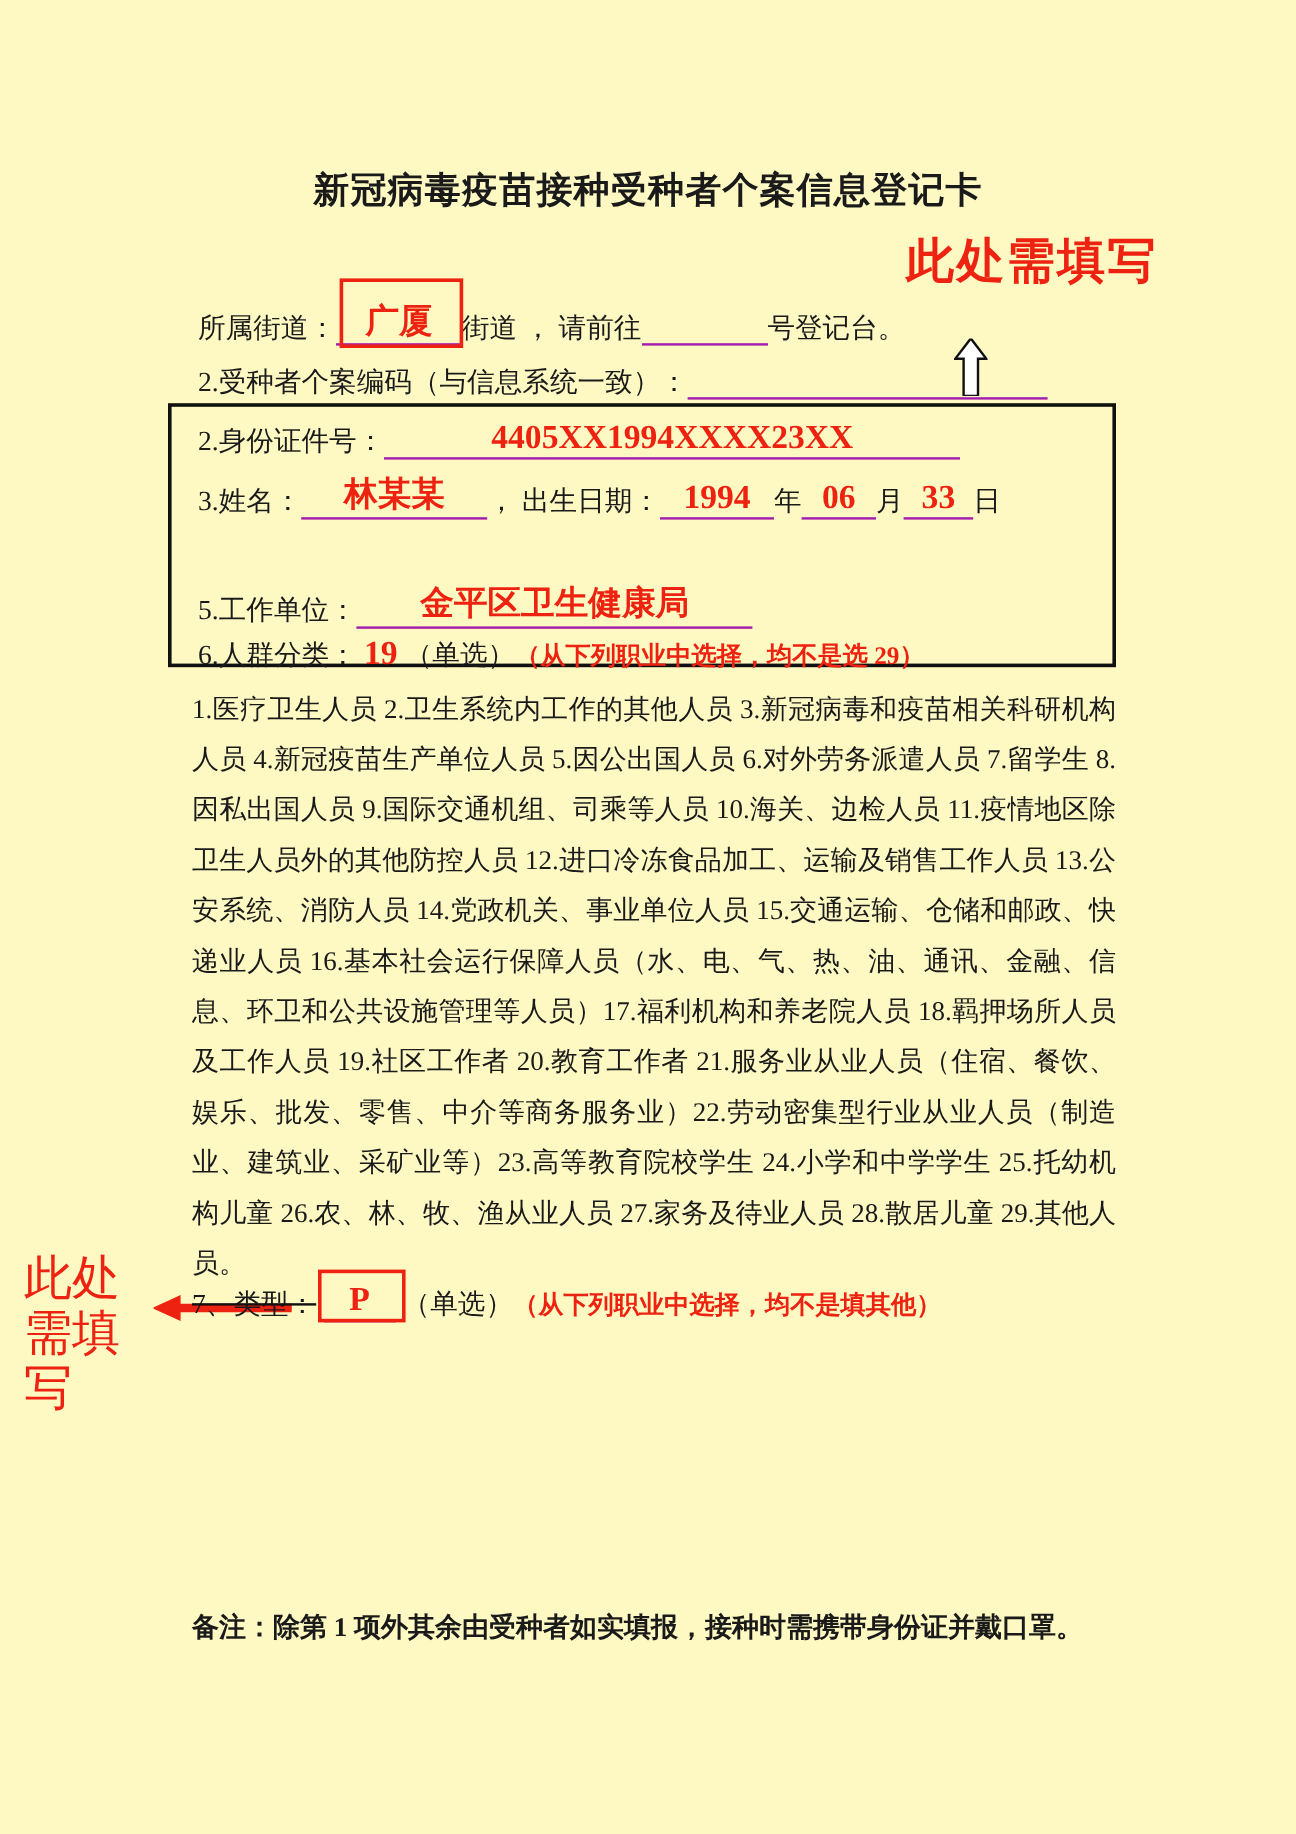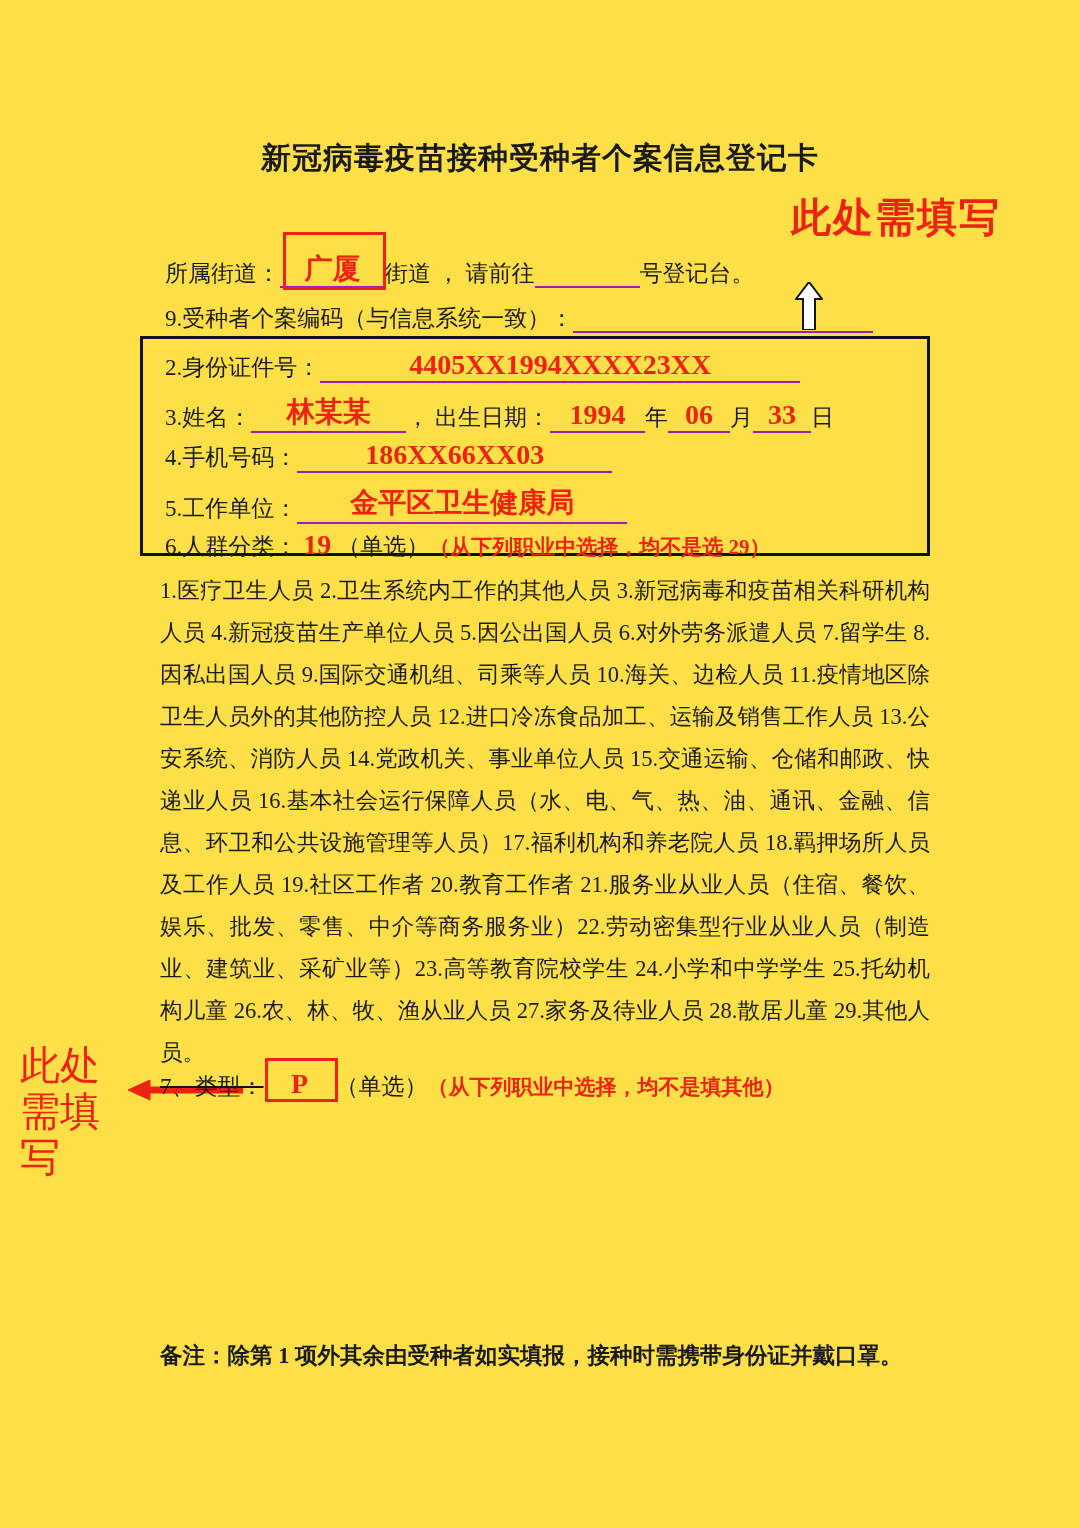--- a/index.html
+++ b/index.html
@@ -11,21 +11,21 @@
     width: 1080px;
     height: 1528px;
     position: relative;
     font-family: "Liberation Serif", "DejaVu Serif", serif;
     color: #1a1a1a;
     overflow: hidden;
   }
   .page {
     position: absolute;
     inset: 0;
-    background: #fde047;
+    background: #fef9c3;
   }
   
   .doc-title {
     position: absolute;
     top: 138px;
     left: 0;
     width: 1080px;
     text-align: center;
     font-size: 30px;
     font-weight: bold;
@@ -34,21 +34,20 @@
   
   .annot-top {
     position: absolute;
     top: 190px;
     left: 755px;
     font-size: 40px;
     font-weight: bold;
     color: #ee2211;
     letter-spacing: 2px;
     font-family: Liberation Sans, sans-serif;
-    margin-left: 36px;
   }
   .arrow-up {
     position: absolute;
     left: 795px;
     top: 282px;
     width: 28px;
     height: 48px;
   }
   
   .annot-left {
@@ -199,36 +198,33 @@
   <svg class="arrow-left" viewBox="0 0 115 24">
     <polygon points="0,12 22,2 22,9 115,9 115,15 22,15 22,22" fill="#ee2211" stroke="#ee2211" stroke-width="1"></polygon>
   </svg>
 
   <div class="row street-row">
     <span>所属街道：</span><span class="ul w-100 hw big">广厦</span><span>街道 ， 请前往</span><span class="ul w-100"></span><span>号登记台。</span>
   </div>
   <div class="boxed-street"></div>
 
   <div class="row code-row">
-    <span>9.受种者个案编码（与信息系统一致）：</span><span class="ul w-290"></span>
+    <span>2.受种者个案编码（与信息系统一致）：</span><span class="ul w-290"></span>
   </div>
 
   <div class="main-box">
 
     <div class="mb-row mb-r1">
       <span>2.身份证件号：</span><span class="ul hw big" style="width:480px">4405XX1994XXXX23XX</span>
     </div>
 
     <div class="mb-row mb-r2">
       <span>3.姓名：</span><span class="ul hw big" style="width:155px">林某某</span><span>， 出生日期：</span><span class="ul hw big" style="width:95px">1994</span><span>年</span><span class="ul hw big" style="width:62px">06</span><span>月</span><span class="ul hw big" style="width:58px">33</span><span>日</span>
     </div>
 
-    <div class="mb-row mb-r3">
-      <span>4.手机号码：</span><span class="ul hw big" style="width:315px">186XX66XX03</span>
-    </div>
 
     <div class="mb-row mb-r4">
       <span>5.工作单位：</span><span class="ul hw big" style="width:330px">金平区卫生健康局</span>
     </div>
 
     <div class="mb-row mb-r5">
       <span>6.人群分类：</span><span class="hw big" style="padding:0 6px">19</span><span>（单选）</span><span class="note-red">（从下列职业中选择，均不是选 29）</span>
     </div>
   </div>
 

